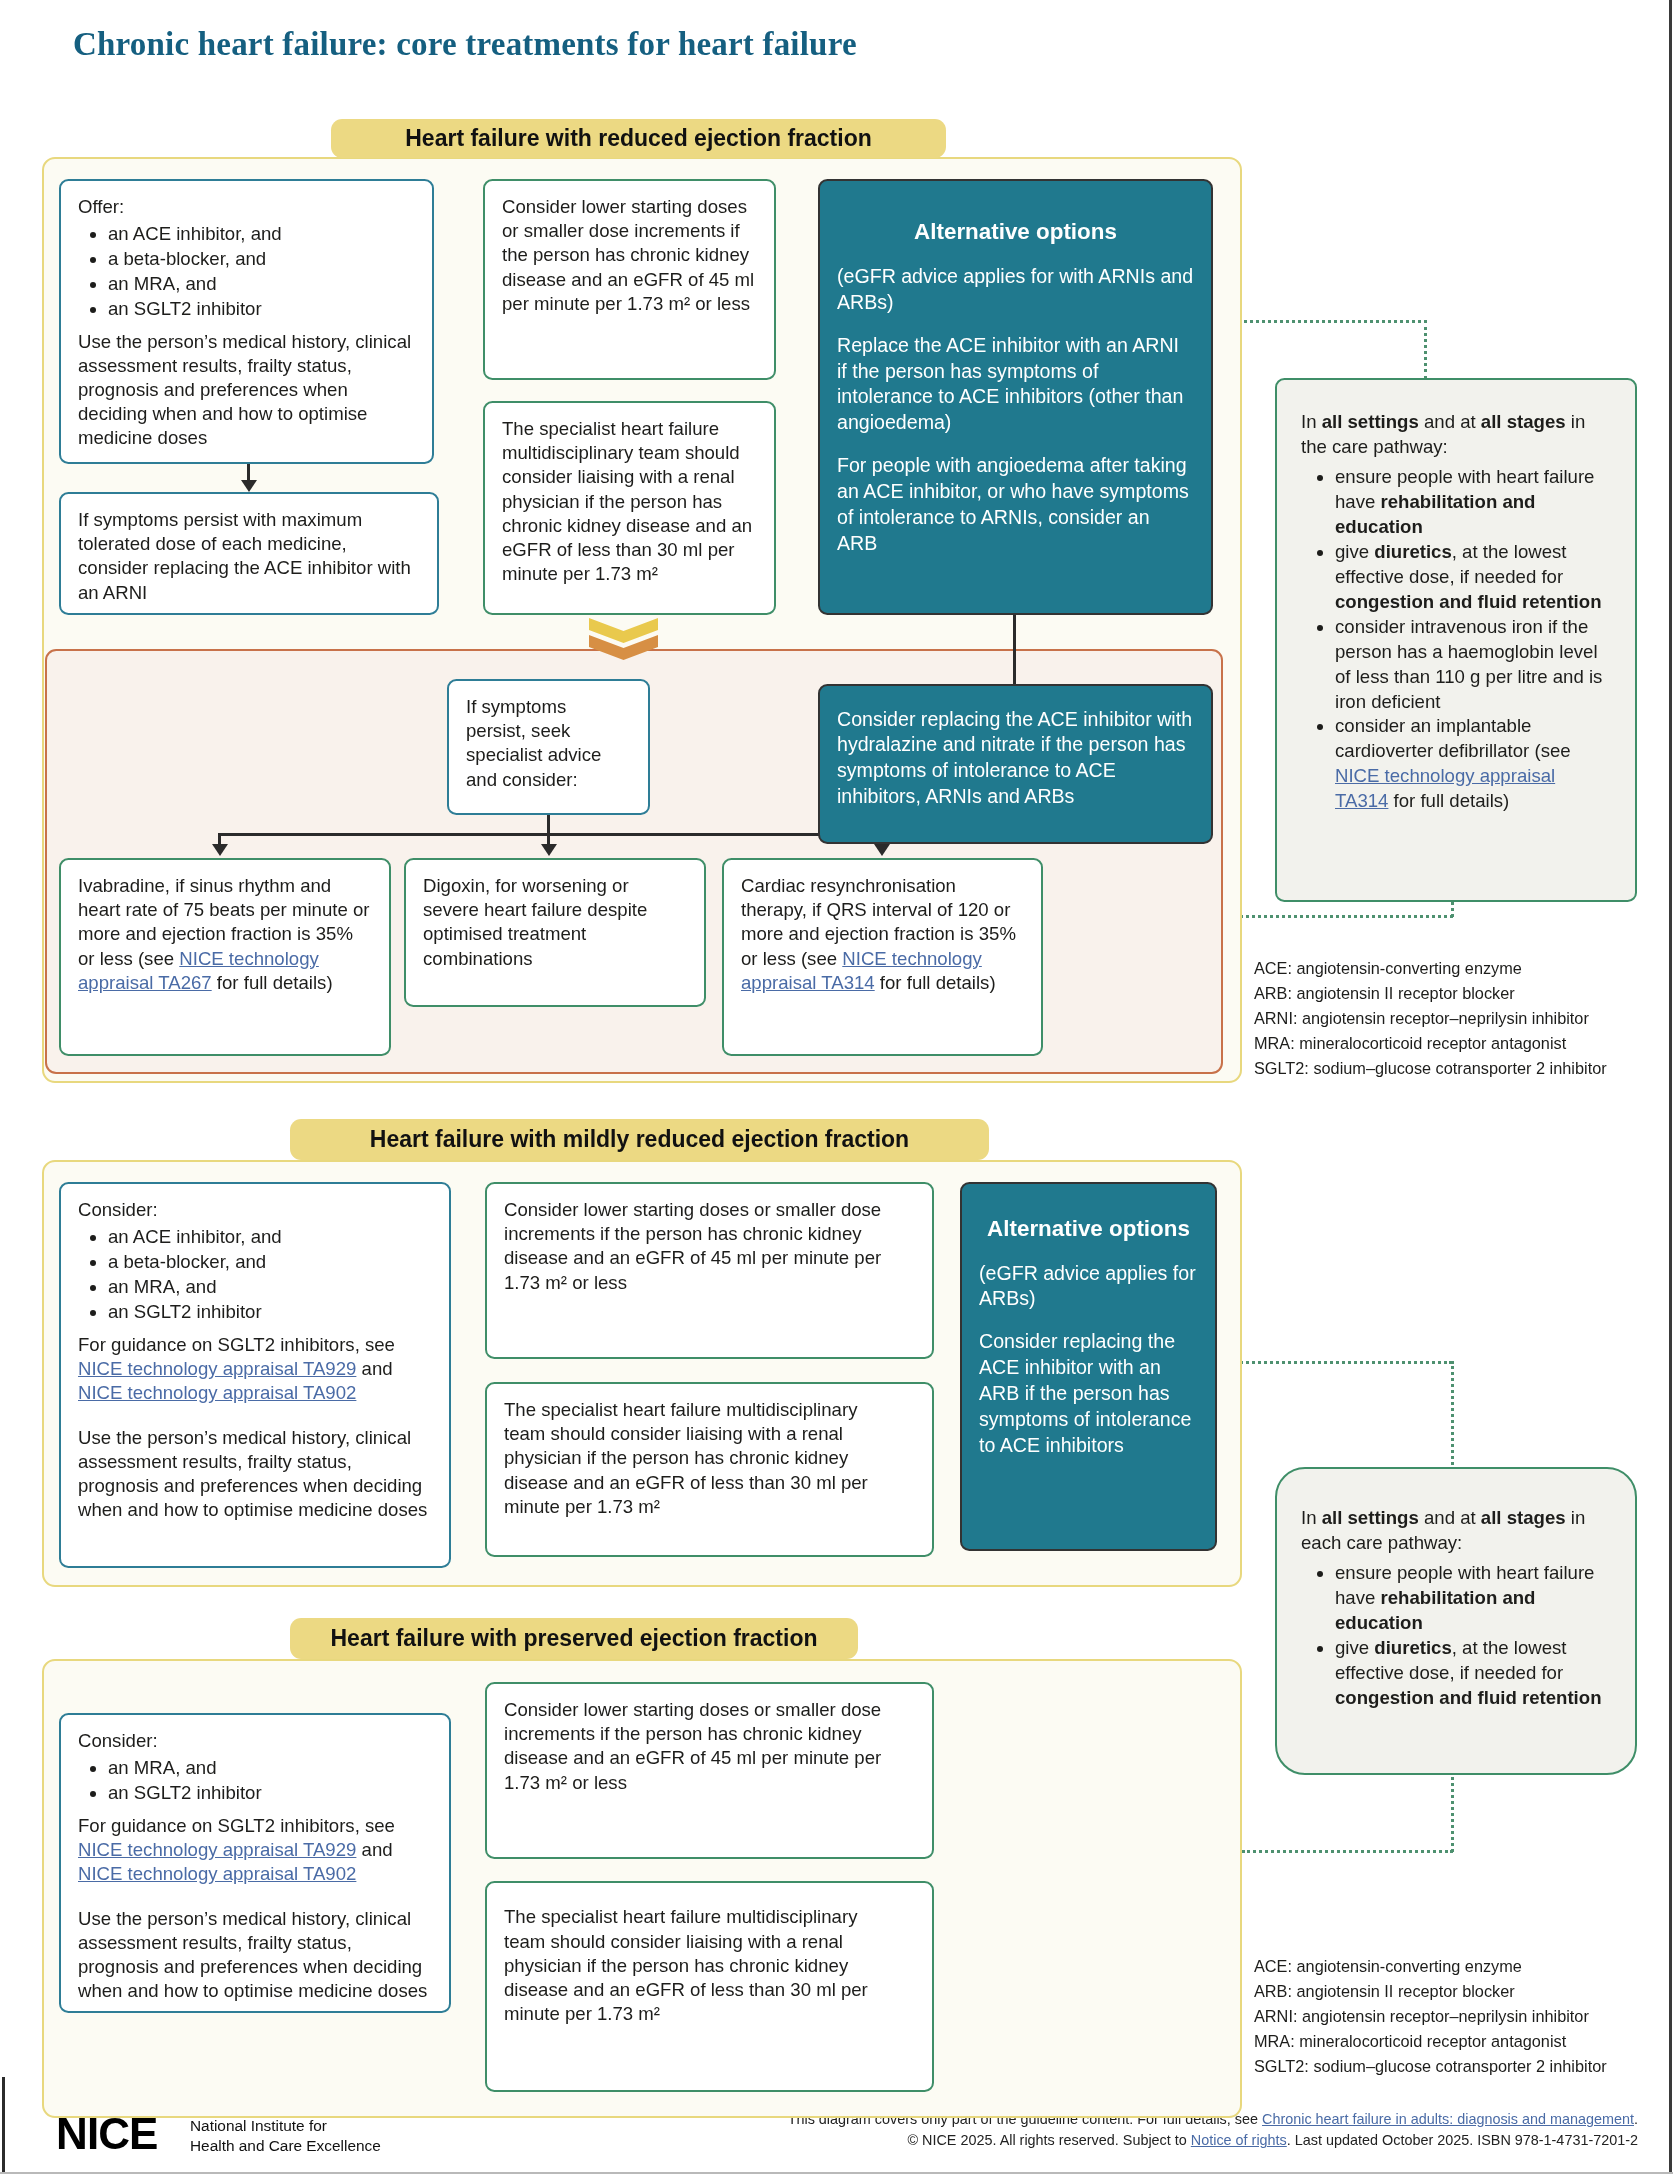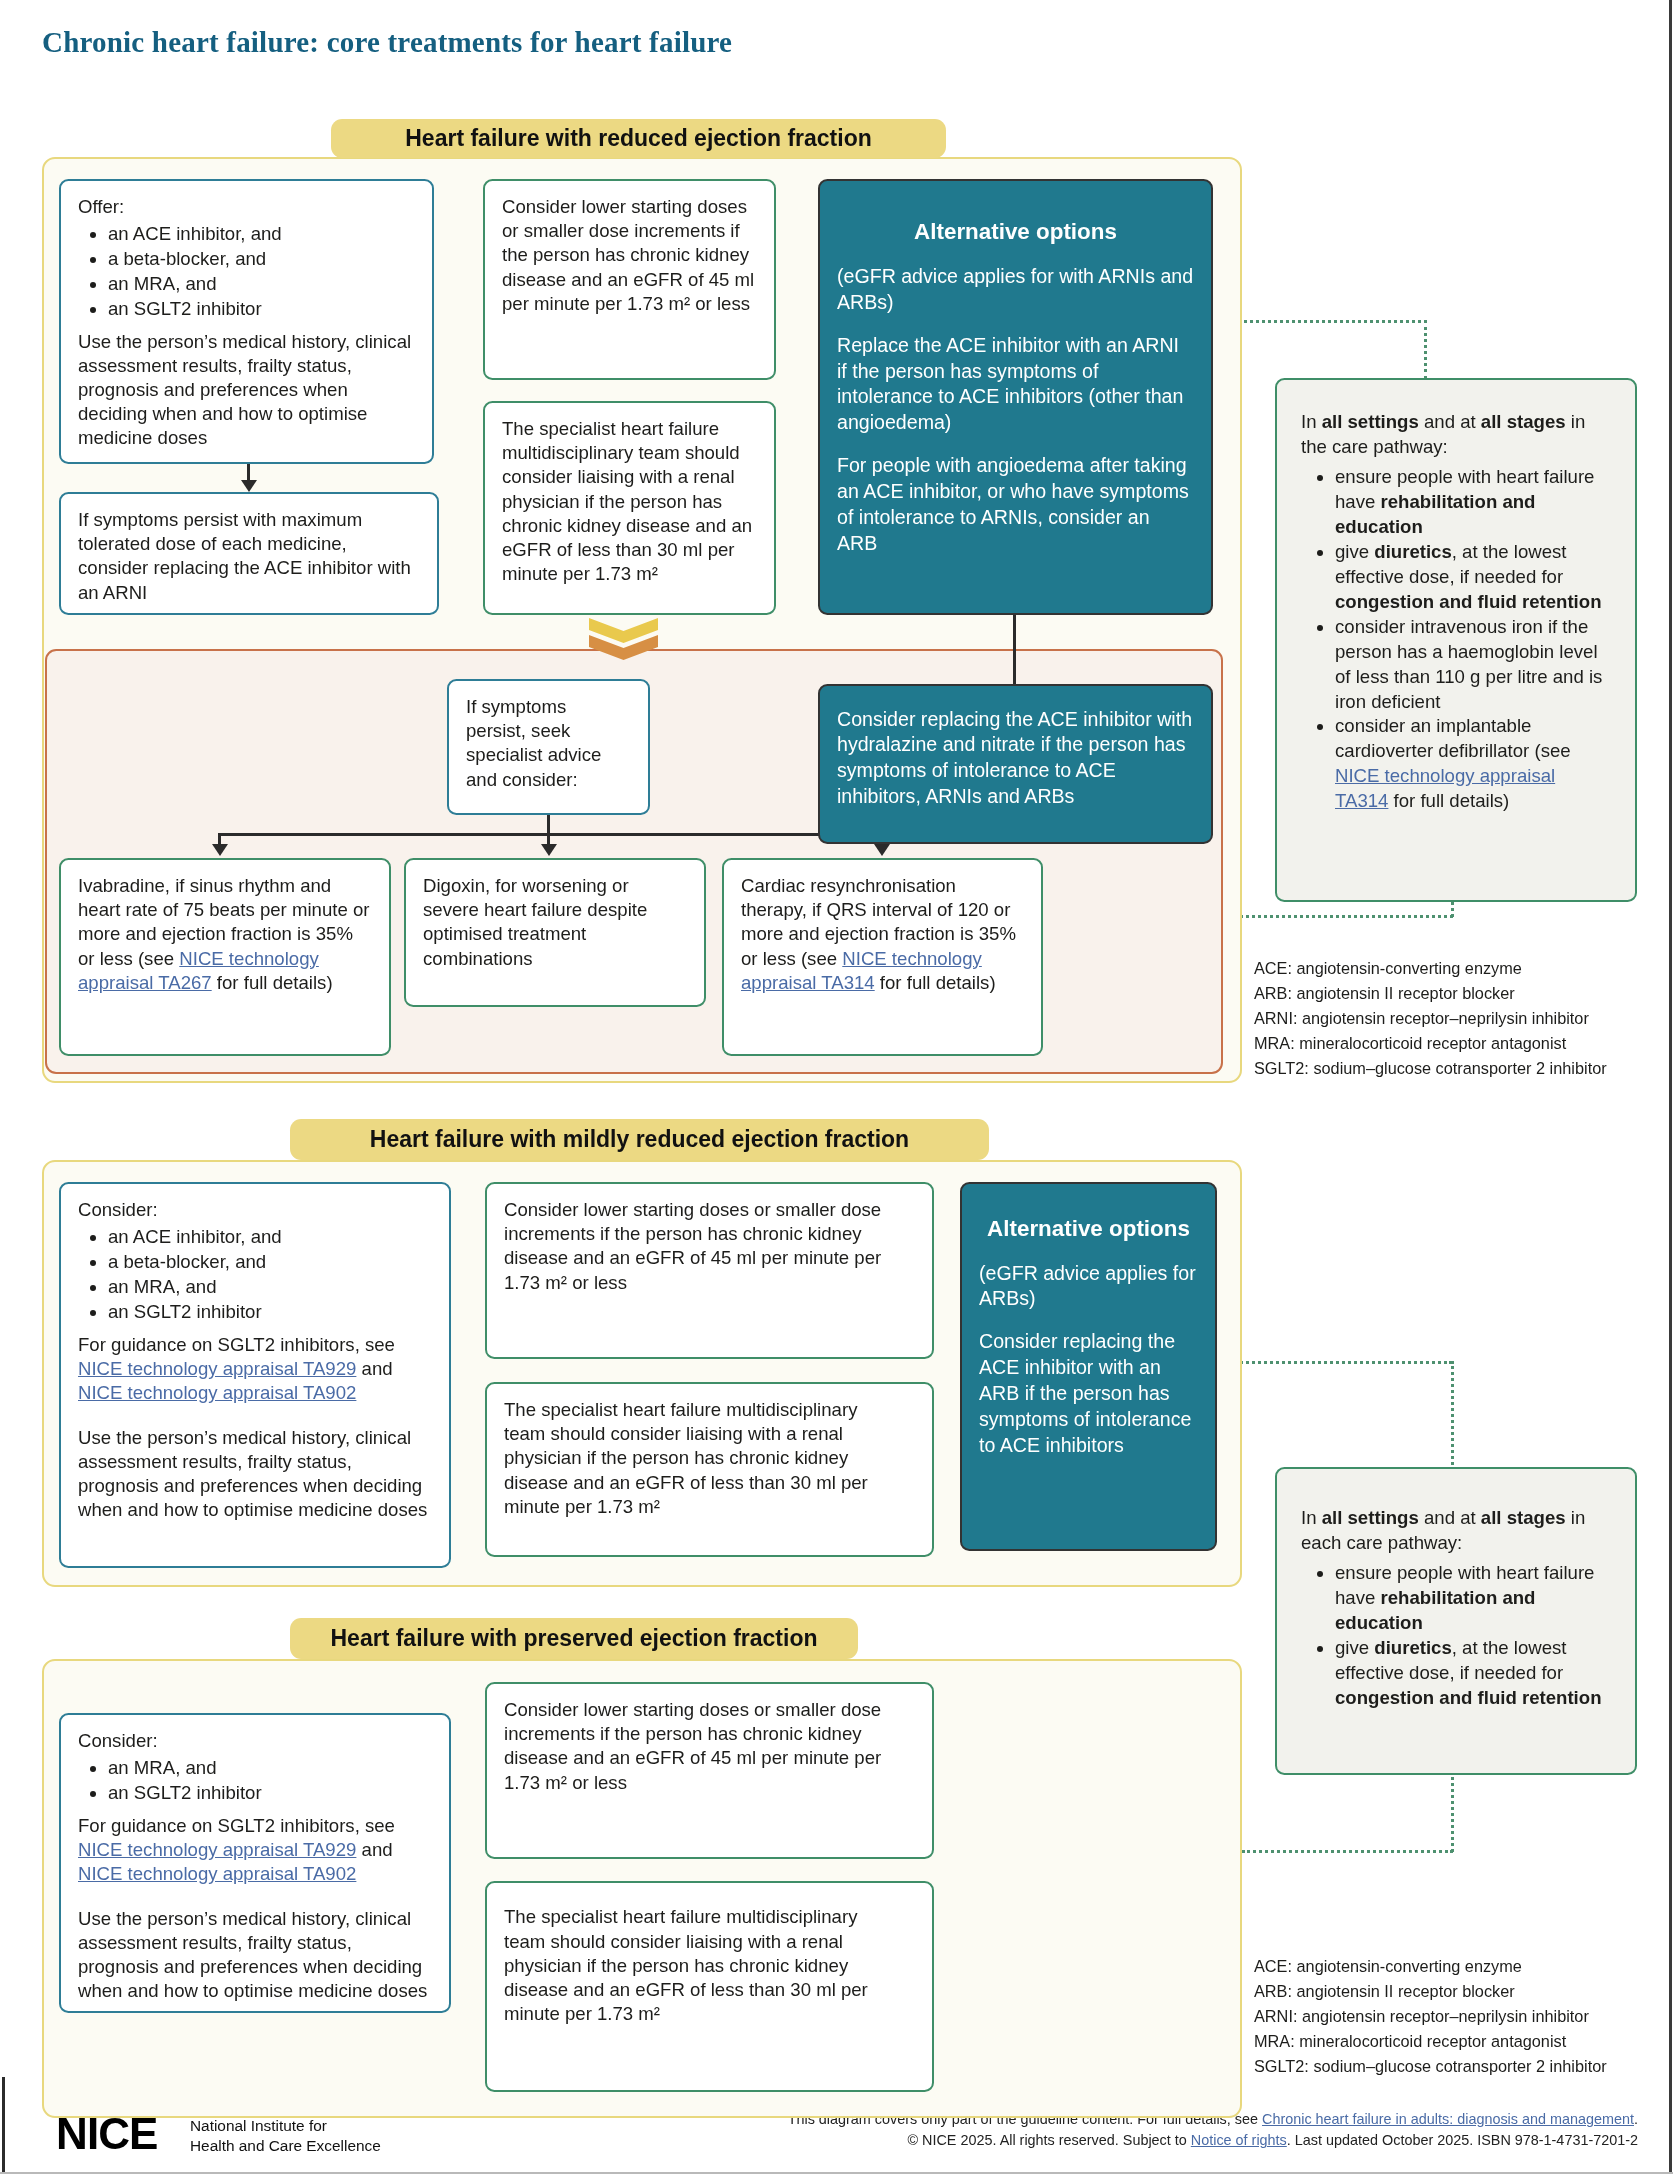--- a/index.html
+++ b/index.html
@@ -1,21 +1,21 @@
 <!DOCTYPE html>
 <html style="font-size:15px"><head>
 <meta charset="utf-8">
 <style>
   * { box-sizing: border-box; margin: 0; padding: 0; }
   html,body { background:#fff; }
   .page { position:relative; width:1673px; height:2182px; background:#ffffff;
           font-family:"Liberation Sans","DejaVu Sans",sans-serif; color:#1d1d1b; overflow:hidden; }
   .abs { position:absolute; }
   .title { font-family:"Liberation Serif","DejaVu Serif",serif; font-weight:bold;
-           font-size:29px; color:#155f80; letter-spacing:0.2px; }
+           font-size:33px; color:#155f80; letter-spacing:0.2px;margin-left:31px; }
   .tab { background:#ecd983; border-radius:11.2px; display:flex; align-items:center; justify-content:center;
          font-weight:bold; font-size:23px; color:#111; z-index:3; }
   .cont { background:#fcfbf3; border:2.8px solid #e8d87e; border-radius:13px; z-index:1; }
   .box { border-radius:9.3px; background:#fff; padding:14px 17px; font-size:18.6px; line-height:1.3; z-index:2; }
   .bd-teal { border:2.8px solid #2e7d96; }
   .bd-green { border:2.8px solid #3f8e68; }
   .fill { background:#20798e; border:2.8px solid #333333; color:#fff; font-size:19.6px; line-height:1.32; }
   .fill .ftitle { font-weight:bold; font-size:22.4px; text-align:center; margin-top:22.4px; }
   .fill p { margin-top:17px; }
   .spec { background:#f9f2ec; border:2.8px solid #c8724a; border-radius:11.2px; z-index:1; }
@@ -178,21 +178,21 @@
   <div class="abs box bd-green" style="left:485px; top:1382px; width:449px; height:175px; padding-right:37px;">
     <p>The specialist heart failure multidisciplinary team should consider liaising with a renal physician if the person has chronic kidney disease and an eGFR of less than 30 ml per minute per 1.73 m²</p>
   </div>
 
   <div class="abs box fill" style="left:960px; top:1182px; width:257px; height:369px; padding:13px 17px;">
     <div class="ftitle" style="margin-top:17px;">Alternative options</div>
     <p>(eGFR advice applies for ARBs)</p>
     <p>Consider replacing the ACE inhibitor with an ARB if the person has symptoms of intolerance to ACE inhibitors</p>
   </div>
 
-  <div class="abs care" style="left:1275px; top:1467px; width:362px; height:308px; padding-top:37px;">
+  <div class="abs care" style="left:1275px; top:1467px; width:362px; height:308px; padding-top:37px;border-radius:30px;">
     <p><span>In </span><strong>all settings</strong><span> and at </span><strong>all stages</strong><span> in each care pathway:</span></p>
     <ul>
         <li><span>ensure people with heart failure have </span><strong>rehabilitation and education</strong></li>
         <li><span>give </span><strong>diuretics</strong><span>, at the lowest effective dose, if needed for </span><strong>congestion and fluid retention</strong></li>
       </ul>
   </div>
 
   <div class="abs cont" style="left:42px; top:1659px; width:1200px; height:459px;"></div>
   <div class="abs tab" style="left:290px; top:1618px; width:568px; height:41px;">Heart failure with preserved ejection fraction</div>
 

